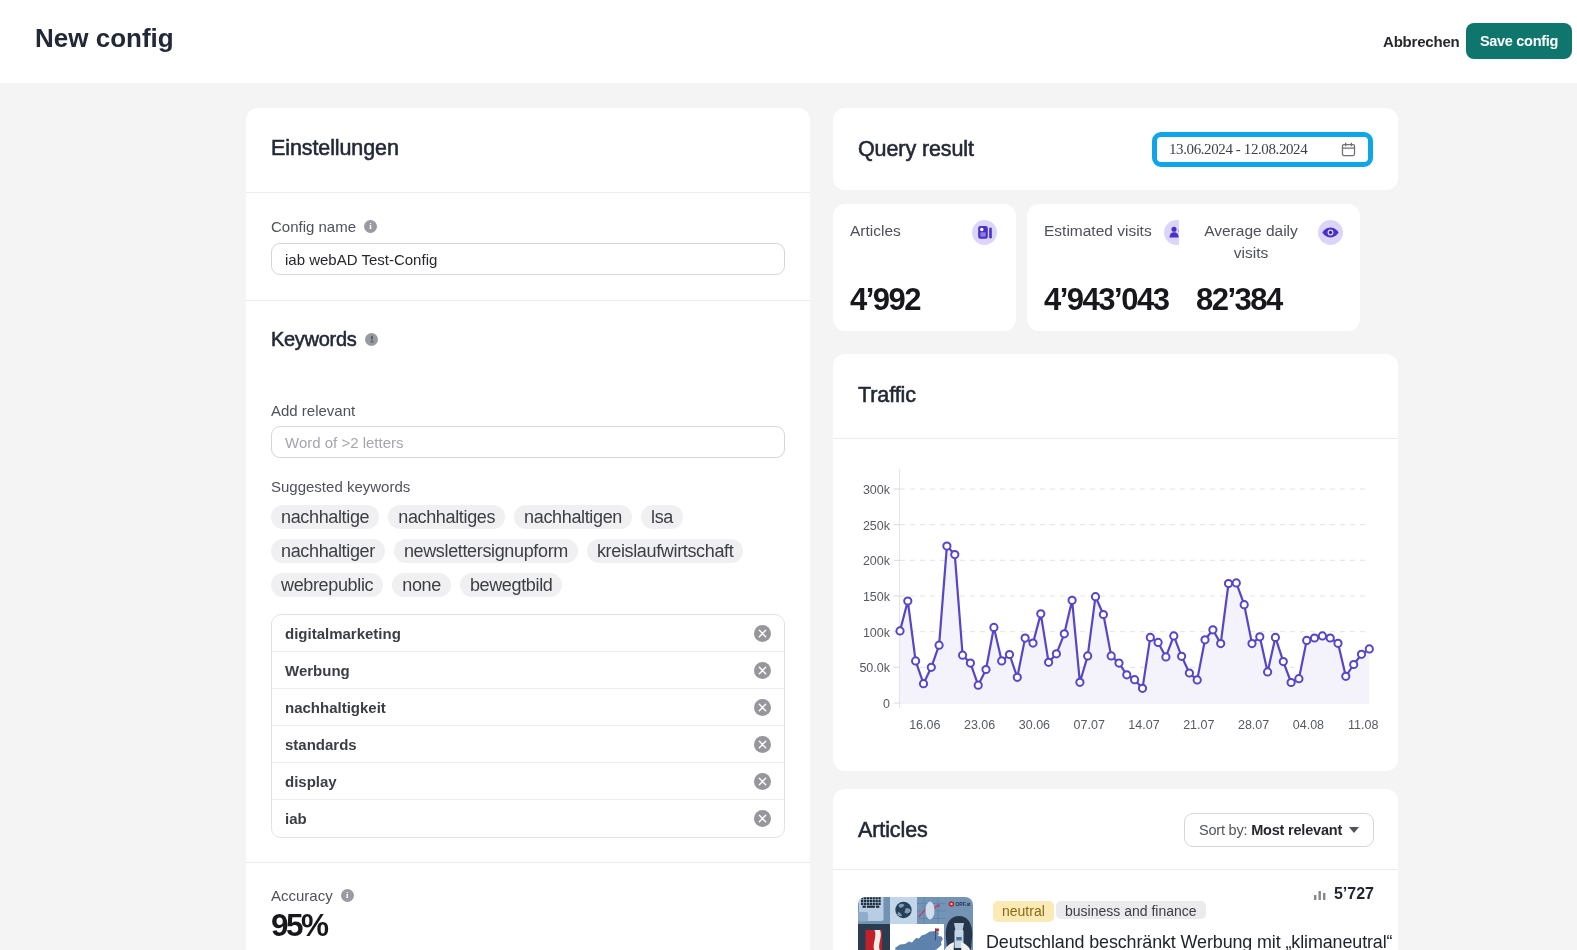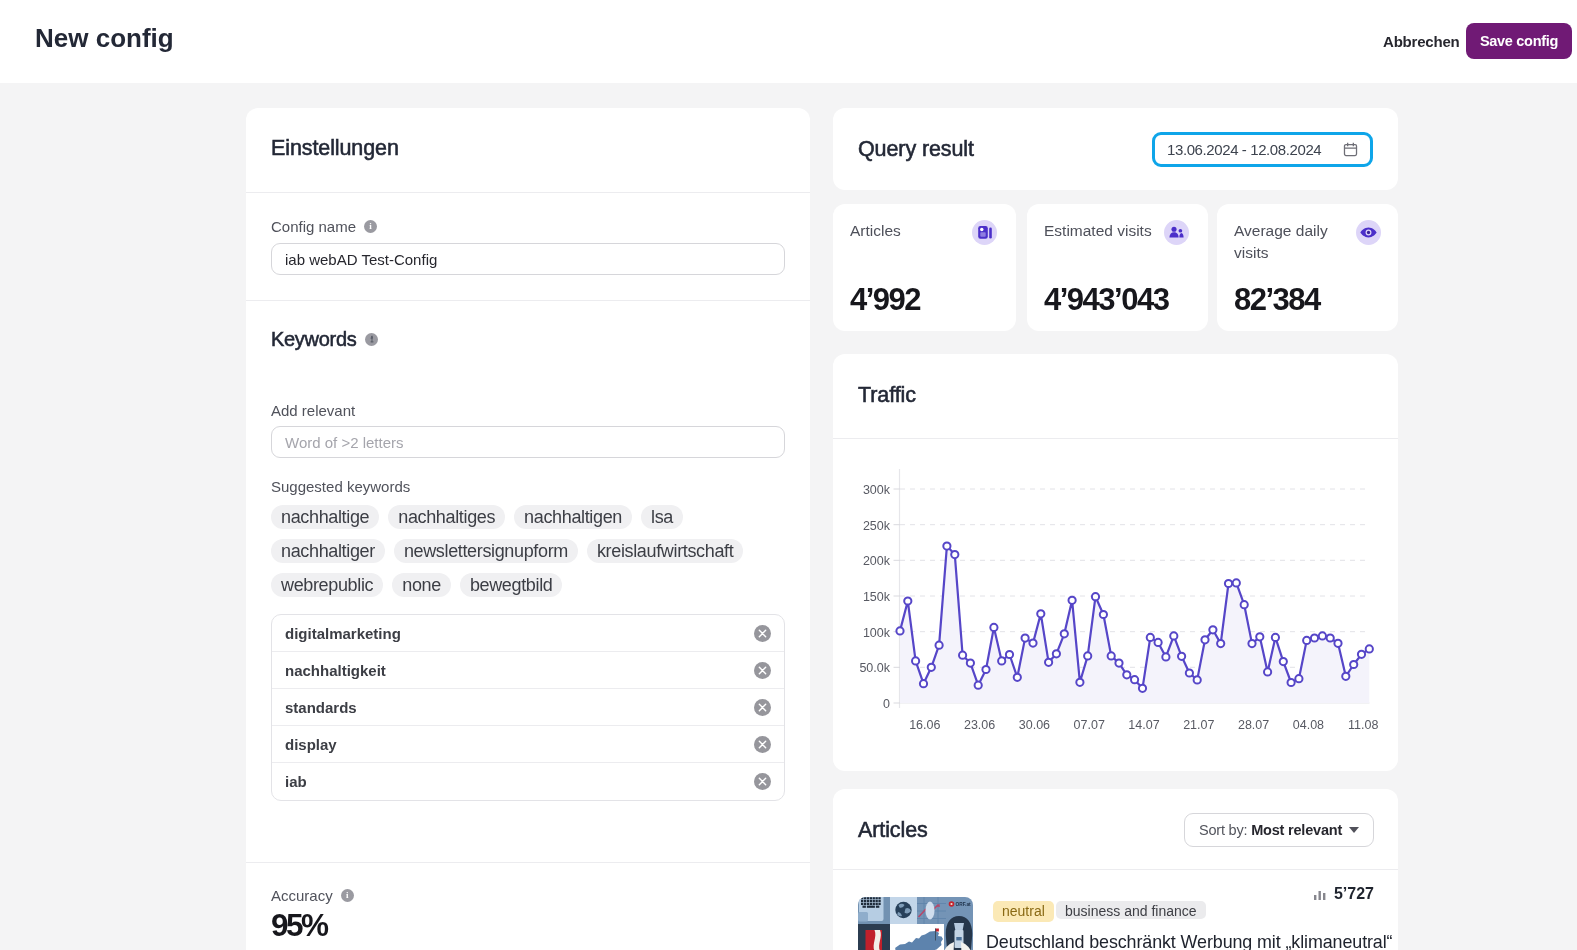--- a/index.html
+++ b/index.html
@@ -25,21 +25,21 @@
 .staticon { position:absolute; top:16px; width:25px; height:25px; border-radius:50%; background:#ddd5f8;
   display:flex; align-items:center; justify-content:center; }
 .statval { position:absolute; left:17px; top:80px; font-size:31px; font-weight:700; color:#17171c; line-height:1; letter-spacing:-1.5px; }
 .chart { position:absolute; left:0; top:84px; }
 </style></head>
 <body>
 
 <div class="abs" style="left:0;top:0;width:1577px;height:83px;background:#fff;"></div>
 <div class="abs" style="left:35px;top:25px;font-size:26px;font-weight:700;color:#232836;line-height:1;">New config</div>
 <div class="abs" style="left:1383px;top:34px;font-size:15px;font-weight:600;color:#27272e;line-height:1;letter-spacing:-0.2px;">Abbrechen</div>
-<div class="abs" style="left:1466px;top:23px;width:106px;height:36px;background:#701a75;border-radius:8px;
+<div class="abs" style="left:1466px;top:23px;width:106px;height:36px;background:#0f766e;border-radius:8px;
   color:#fff;font-size:14.5px;font-weight:700;letter-spacing:-0.3px;display:flex;align-items:center;justify-content:center;">Save config</div>
 
 <div class="card" style="left:246px;top:108px;width:564px;height:1200px;">
   <div class="ctitle" style="top:30px;">Einstellungen</div>
   <div class="divider" style="top:84px;"></div>
 
   <div class="label" style="left:25px;top:111px;">Config name <span class="info">i</span></div>
   <div class="input" style="left:25px;top:135px;width:514px;">iab webAD Test-Config</div>
   <div class="divider" style="top:192px;"></div>
 
@@ -48,20 +48,25 @@
   <div class="input" style="left:25px;top:318px;width:514px;color:#a5a5ac;">Word of &gt;2 letters</div>
   <div class="label" style="left:25px;top:371px;">Suggested keywords</div>
   <div class="abs" style="left:25px;top:397px;width:520px;"><span class="chip">nachhaltige</span><span class="chip">nachhaltiges</span><span class="chip">nachhaltigen</span><span class="chip">lsa</span><span class="chip">nachhaltiger</span><span class="chip">newslettersignupform</span><span class="chip">kreislaufwirtschaft</span><span class="chip">webrepublic</span><span class="chip">none</span><span class="chip">bewegtbild</span></div>
 
   <div class="abs" style="left:25px;top:506px;width:514px;border:1px solid #e3e3e7;border-radius:10px;background:#fff;">
 <div class="krow"><span>digitalmarketing</span><span class="xb">
           <svg width="9" height="9" viewBox="0 0 10 10">
             <path d="M1.5 1.5 L8.5 8.5 M8.5 1.5 L1.5 8.5" stroke="#fff" stroke-width="1.6" stroke-linecap="round"></path>
           </svg>
         </span></div>
+<div class="krow"><span>Werbung</span><span class="xb">
+          <svg width="9" height="9" viewBox="0 0 10 10">
+            <path d="M1.5 1.5 L8.5 8.5 M8.5 1.5 L1.5 8.5" stroke="#fff" stroke-width="1.6" stroke-linecap="round"></path>
+          </svg>
+        </span></div>
 <div class="krow"><span>nachhaltigkeit</span><span class="xb">
           <svg width="9" height="9" viewBox="0 0 10 10">
             <path d="M1.5 1.5 L8.5 8.5 M8.5 1.5 L1.5 8.5" stroke="#fff" stroke-width="1.6" stroke-linecap="round"></path>
           </svg>
         </span></div>
 <div class="krow"><span>standards</span><span class="xb">
           <svg width="9" height="9" viewBox="0 0 10 10">
             <path d="M1.5 1.5 L8.5 8.5 M8.5 1.5 L1.5 8.5" stroke="#fff" stroke-width="1.6" stroke-linecap="round"></path>
           </svg>
         </span></div>
@@ -77,22 +82,22 @@
         </span></div>
   </div>
 
   <div class="divider" style="top:754px;"></div>
   <div class="label" style="left:25px;top:780px;">Accuracy <span class="info">i</span></div>
   <div class="abs" style="left:25px;top:802px;font-size:31.5px;font-weight:700;color:#17171c;line-height:1;letter-spacing:-2.5px;">95%</div>
 </div>
 
 <div class="card" style="left:833px;top:108px;width:565px;height:82px;">
   <div class="ctitle" style="top:31px;">Query result</div>
-  <div class="abs" style="left:319px;top:24px;width:221px;height:35px;border:3px solid #0ea5e9;border-radius:9px;
-    display:flex;align-items:center;padding:0 11px 0 12px;">
+  <div class="abs" style="left:319px;top:24px;width:221px;height:35px;border:5px solid #0ea5e9;border-radius:9px;
+    display:flex;align-items:center;padding:0 11px 0 12px;font-family:Liberation Serif, serif;">
     <span style="font-size:15px;color:#3d434e;letter-spacing:-0.4px;">13.06.2024 - 12.08.2024</span>
     <span style="margin-left:auto;display:flex;">
         <svg width="17" height="17" viewBox="0 0 24 24" fill="none" stroke="#6e6e76" stroke-width="1.8">
 <rect x="3.5" y="5" width="17" height="15.5" rx="2"></rect>
 <path d="M3.5 10 h17 M8 2.5 v5 M16 2.5 v5"></path>
 </svg>
       </span>
   </div>
 </div>
 
@@ -113,21 +118,21 @@
   <div class="staticon" style="right:19px;">
       <svg width="17" height="17" viewBox="0 0 24 24" fill="#4b2fc9">
 <circle cx="8.5" cy="7.5" r="3.6"></circle>
 <path d="M2 19 c0 -5 3 -7.5 6.5 -7.5 c3.5 0 6.5 2.5 6.5 7.5 z"></path>
 <circle cx="17.5" cy="9.5" r="2.6"></circle>
 <path d="M16 19 c0 -3.4 1 -5.6 3 -6.3 c2 0.5 3 2.6 3 6.3 z"></path>
 </svg>
     </div>
   <div class="statval">4’943’043</div>
 </div>
-<div class="card" style="left:1217px;top:204px;width:181px;height:127px;">
+<div class="card" style="left:1179px;top:204px;width:181px;height:127px;text-align:center;">
   <div class="statlabel" style="width:110px;">Average daily visits</div>
   <div class="staticon" style="right:17px;">
       <svg width="19" height="19" viewBox="0 0 24 24" fill="#4b2fc9">
 <path d="M12 5.8 c5 0 8.8 3.8 10.3 6.2 c-1.5 2.4 -5.3 6.2 -10.3 6.2 c-5 0 -8.8 -3.8 -10.3 -6.2 c1.5 -2.4 5.3 -6.2 10.3 -6.2 z"></path>
 <circle cx="12" cy="12" r="3.7" fill="#ded5f8"></circle>
 <circle cx="12" cy="12" r="2.1" fill="#392299"></circle>
 </svg>
     </div>
   <div class="statval">82’384</div>
 </div>

